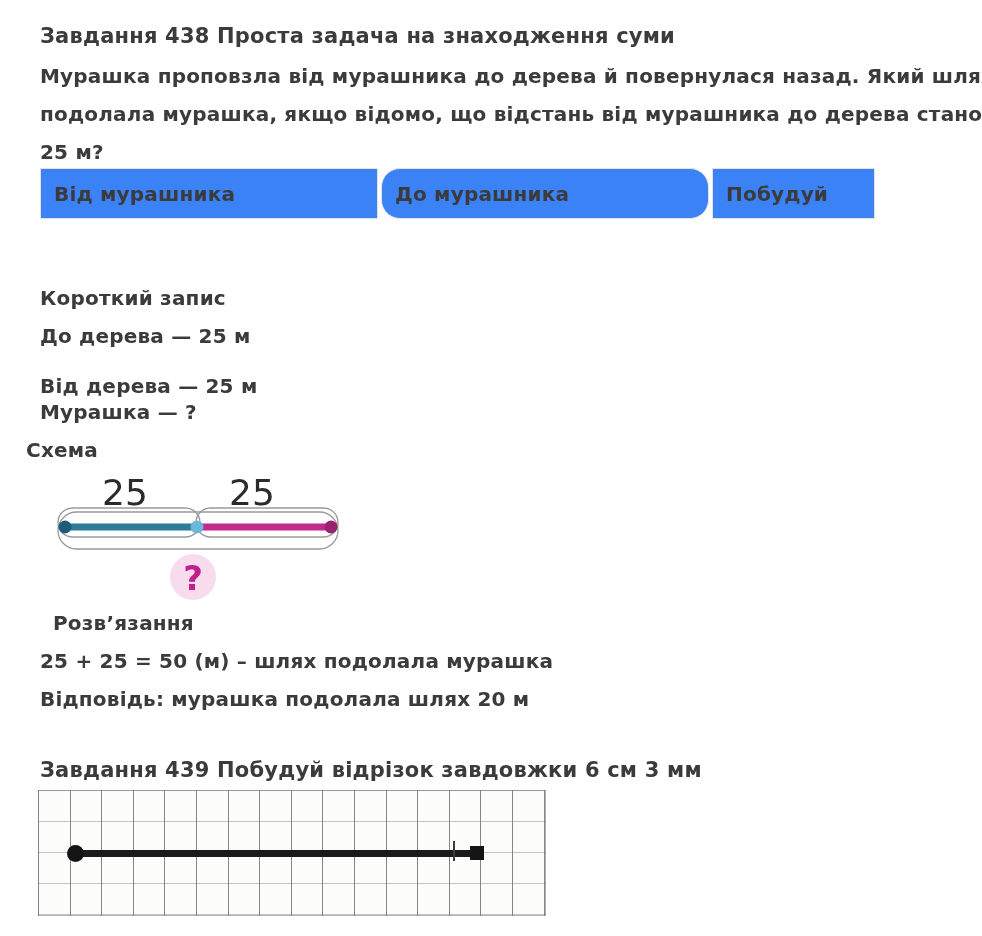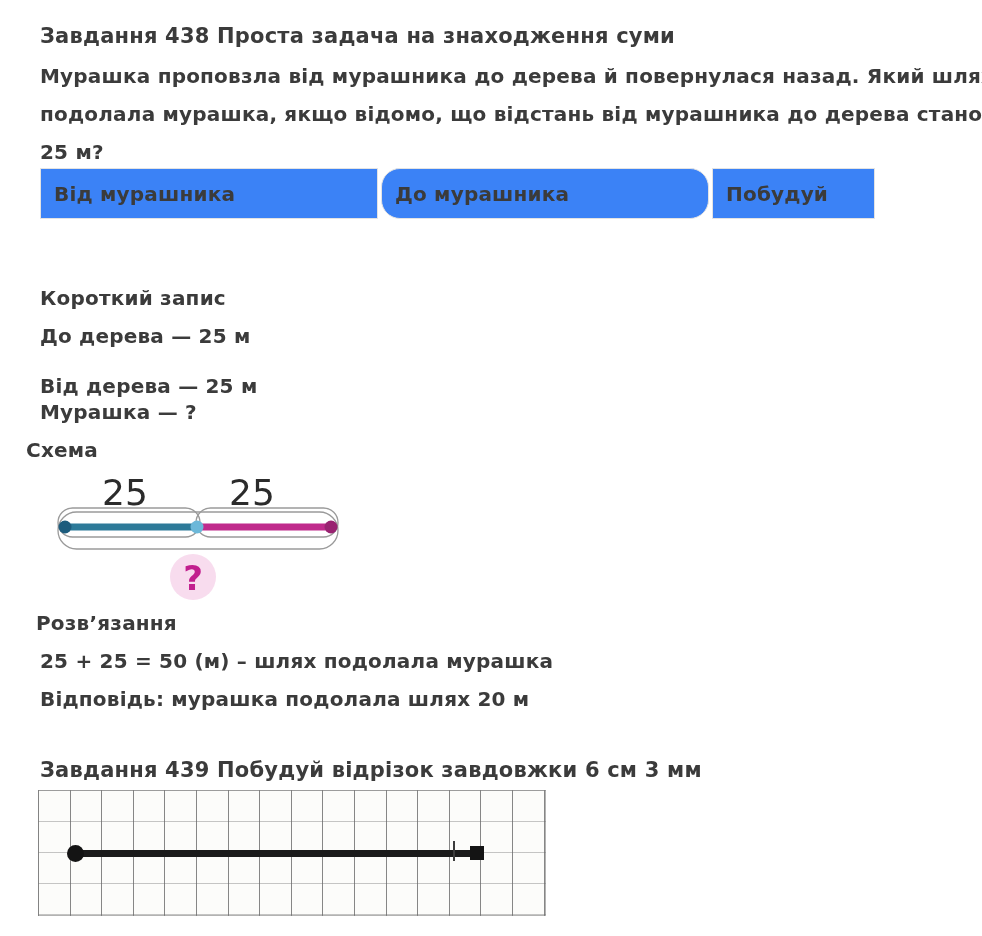--- a/index.html
+++ b/index.html
@@ -123,21 +123,21 @@
   <line x1="157" y1="65" x2="292" y2="65" stroke-width="7" stroke="#c02b8c"></line>
 
   <circle cx="25" cy="65" r="6.5" fill="#1d5c7d"></circle>
   <circle cx="157" cy="65" r="6.5" fill="#6cb8d9"></circle>
   <circle cx="291" cy="65" r="6.5" fill="#992371"></circle>
 
   <circle cx="153" cy="115" r="23" fill="#f8dcee"></circle>
   <text x="153" y="128" text-anchor="middle" class="schema-q" fill="#c21f8e">?</text>
 </svg>
 
-<div class="abs body-text" style="top:611px; left:36px;">Розв’язання</div>
+<div class="abs body-text" style="top:611px; left:53px;">Розв’язання</div>
 <div class="abs body-text" style="top:649px; left:40px;">25 + 25 = 50 (м) – шлях подолала мурашка</div>
 <div class="abs body-text" style="top:687px; left:40px;">Відповідь: мурашка подолала шлях 20 м</div>
 
 <div class="abs title-text" style="top:758px; left:40px;">Завдання 439 Побудуй відрізок завдовжки 6 см 3 мм</div>
 
 <div class="grid-figure">
   <div class="segment-line"></div>
   <div class="segment-cm-tick"></div>
   <div class="segment-start-dot"></div>
   <div class="segment-end-square"></div>

